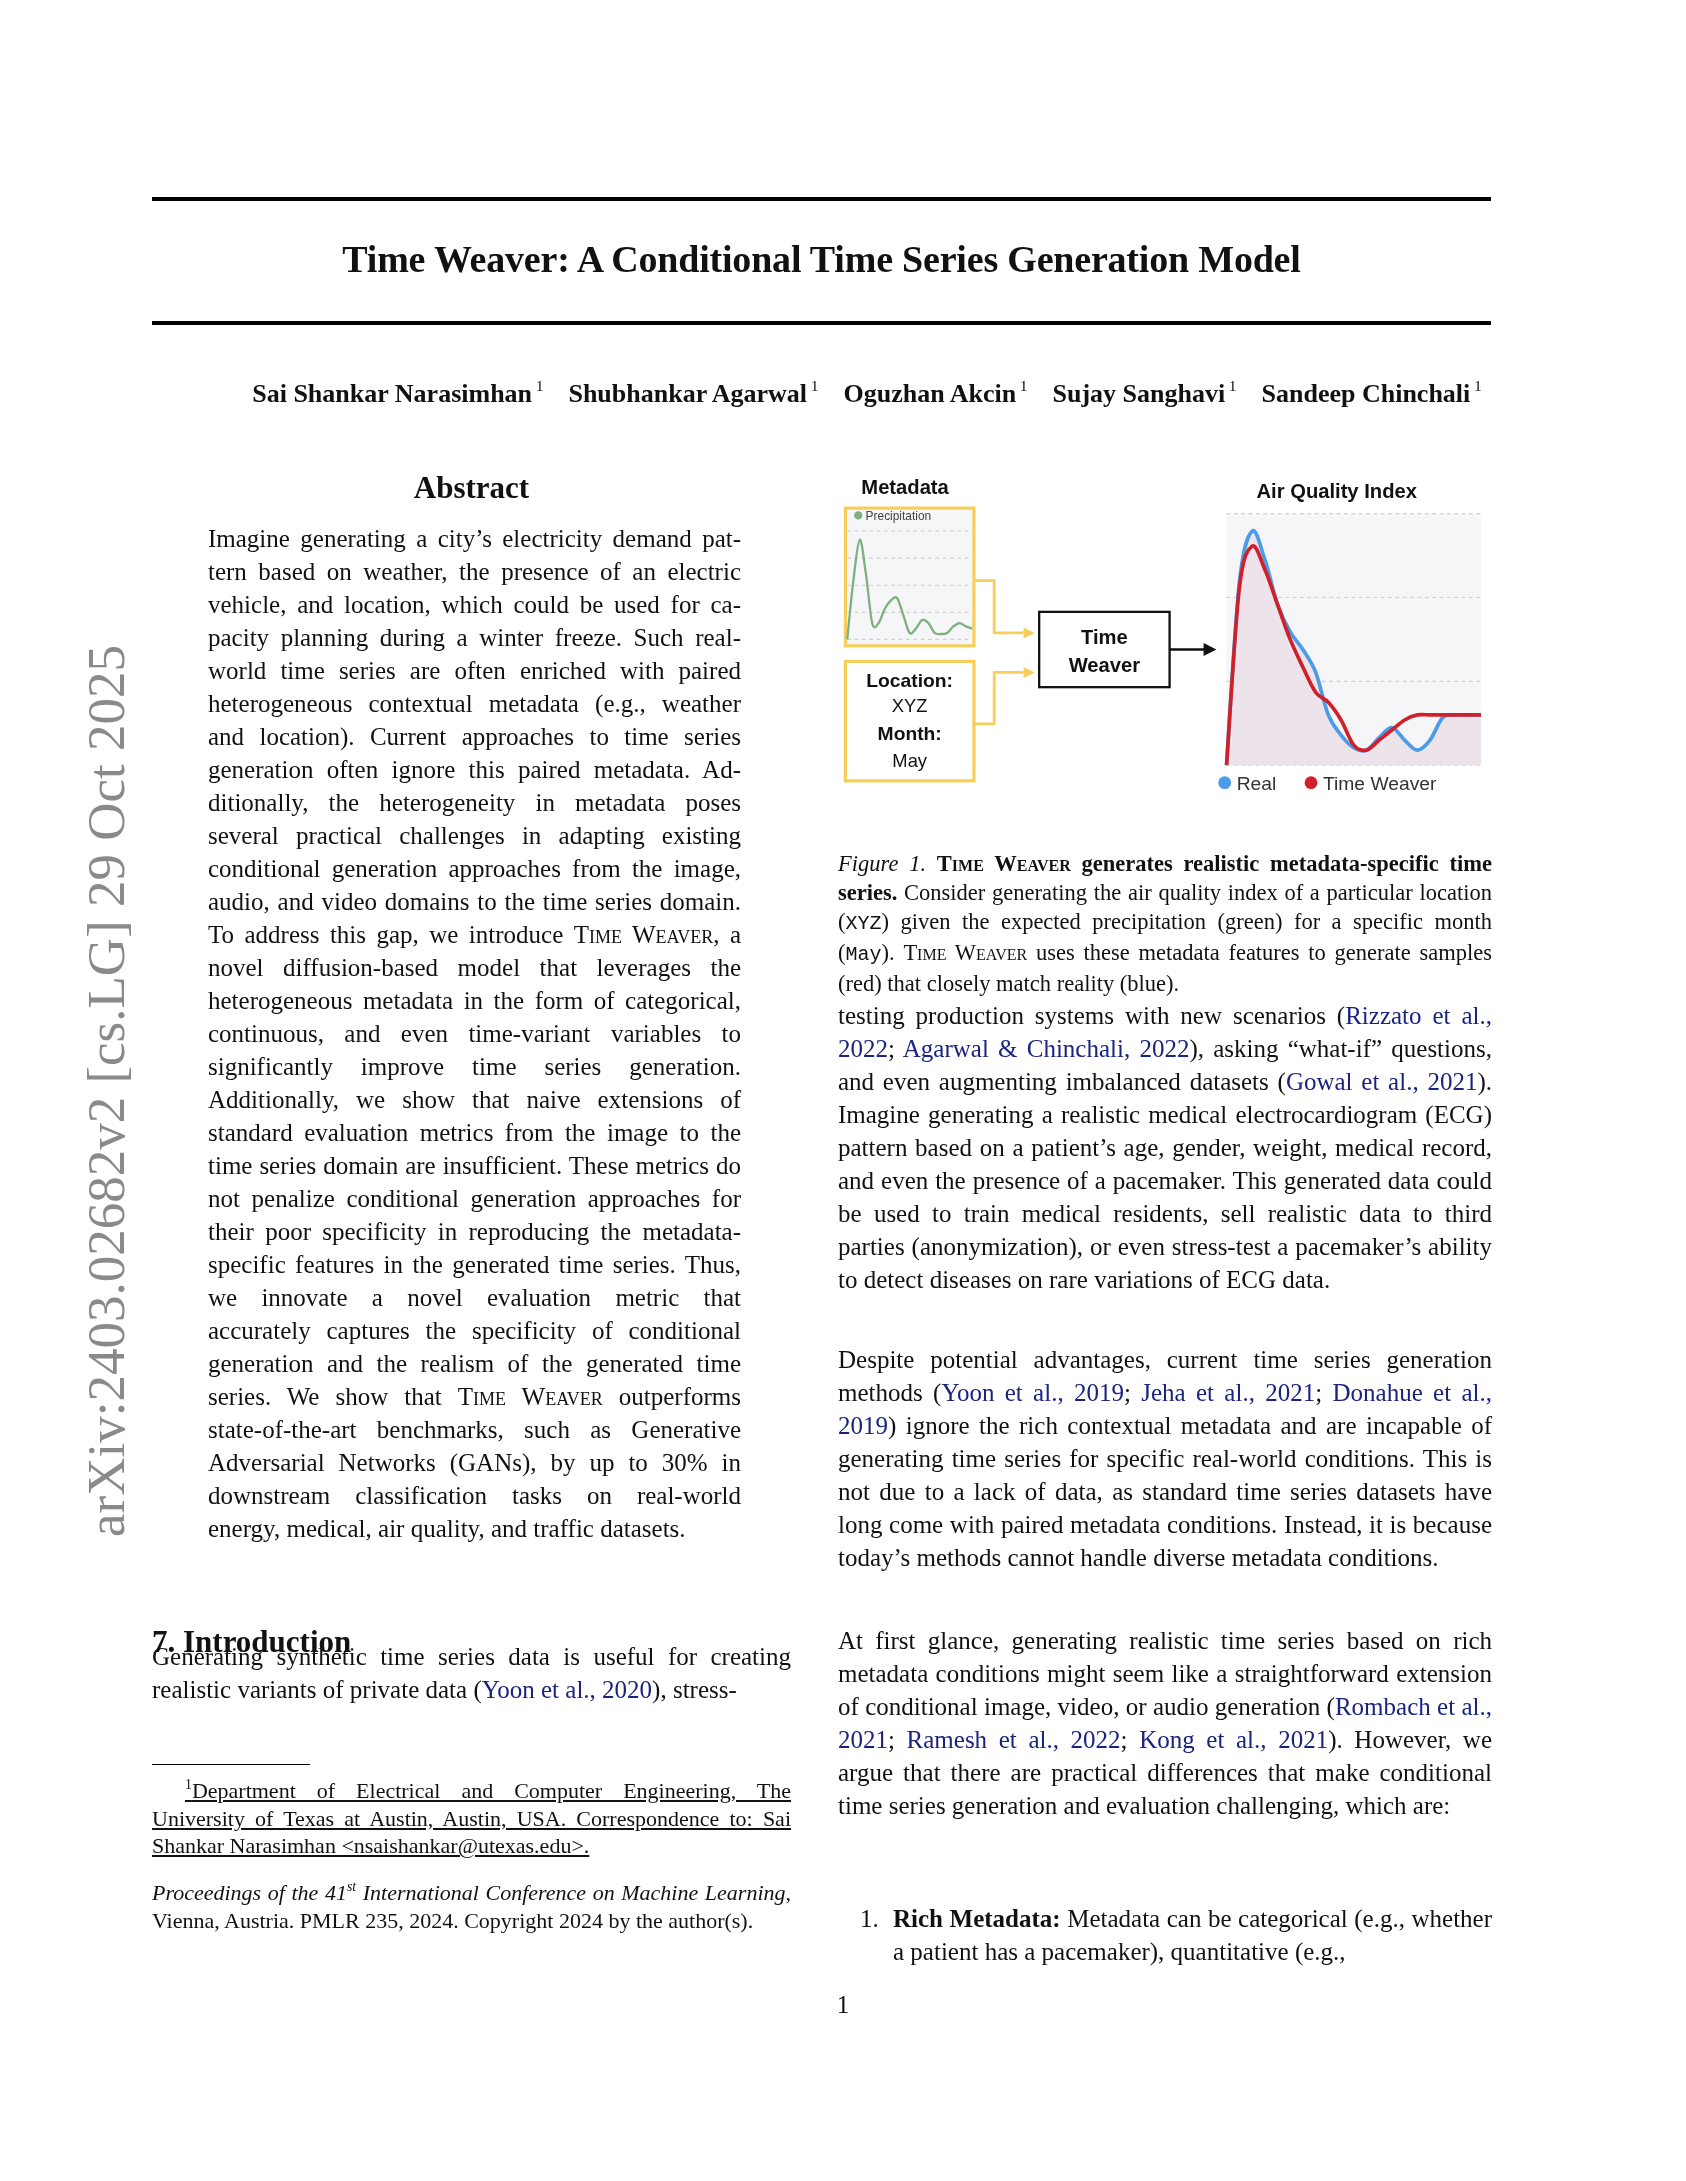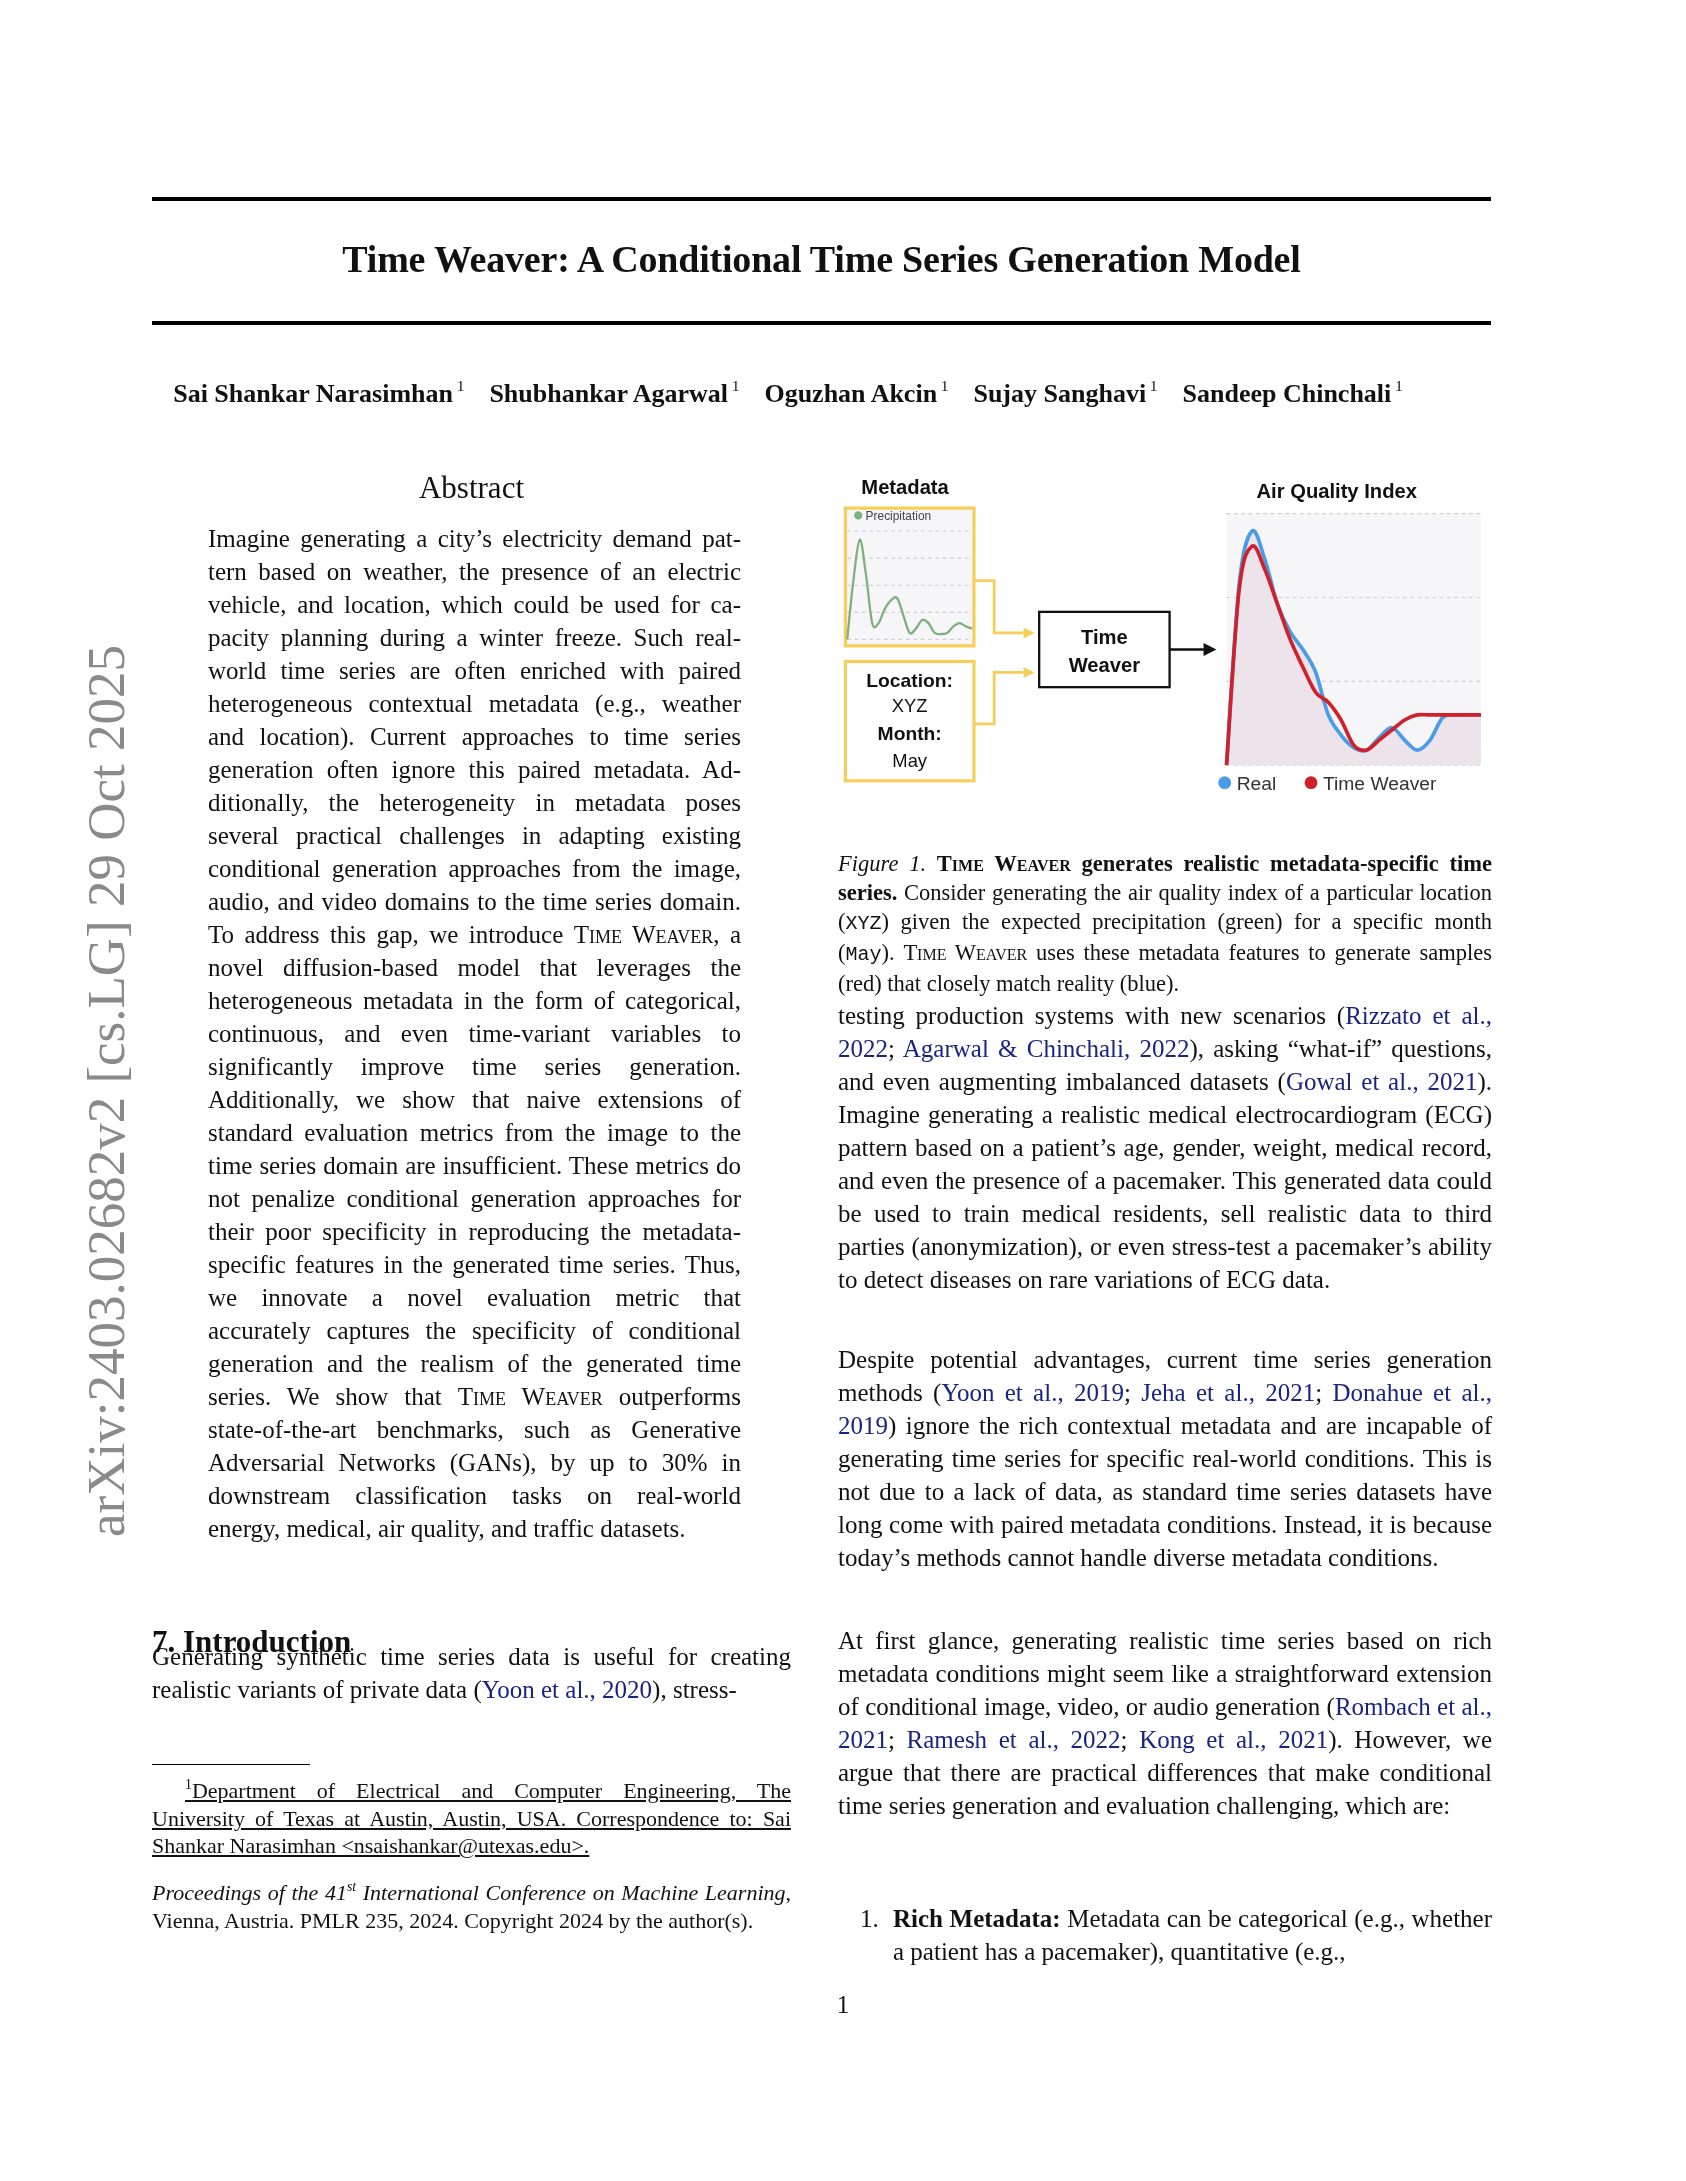--- a/index.html
+++ b/index.html
@@ -2,31 +2,31 @@
 <html style="font-size:14.7px"><head>
 <meta charset="utf-8">
 <style>
   html, body { margin: 0; padding: 0; background: #ffffff; }
   body { width: 1686px; height: 2182px; position: relative; overflow: hidden;
          font-family: "Liberation Serif", "DejaVu Serif", serif; color: #111; }
   .abs { position: absolute; }
   .rule { position: absolute; left: 152px; width: 1339px; height: 3.7px; background: #000; }
   .title { left: 152px; width: 1339px; top: 237px; text-align: center;
            font-size: 38px; font-weight: bold; letter-spacing: -0.2px; }
-  .authors { left: 164px; width: 1339px; top: 377px; text-align: left;
+  .authors { left: 152px; width: 1339px; top: 377px; text-align: right;
              font-size: 26px; font-weight: bold; white-space: nowrap; }
   .authors .author { margin: 0 9.2px; }
   .authors sup { font-weight: normal; font-size: 15.6px; margin-left: 3.7px; vertical-align: 11px; }
   .arxiv { left: -363px; top: 1059px; width: 937px; transform: rotate(-90deg);
            transform-origin: center; font-size: 53px; color: #8a8a8a; text-align: center;
            white-space: nowrap; height: 64px; line-height: 64px; }
   .col-text { font-size: 25px; line-height: 33px; text-align: justify; hyphens: manual; }
   .col-text p { margin: 0; }
   .abstract-head { left: 152px; width: 639px; top: 470px; text-align: center;
-                   font-size: 31px; font-weight: normal; }
+                   font-size: 31px; font-weight: bold; }
   .abstract-body { left: 208px; width: 533px; top: 522px; }
   .sc { font-variant: small-caps; }
   .cite { color: #1a237e; }
   .intro-head { left: 152px; top: 1624px; font-size: 31px; font-weight: bold; }
   .intro-body { left: 152px; width: 639px; top: 1640px; }
   .fn-rule { left: 152px; top: 1764px; width: 158px; height: 1.4px; background: #000; }
   .footnote { left: 152px; width: 639px; top: 1771px; font-size: 22px; line-height: 27.5px; text-align: justify; text-decoration: underline; }
   .footnote .fn-indent { display: inline-block; width: 33px; }
   .footnote sup { font-size: 13.8px; vertical-align: 9.2px; }
   .proceedings { left: 152px; width: 639px; top: 1873px; font-size: 22px; line-height: 27.5px; text-align: justify; }

